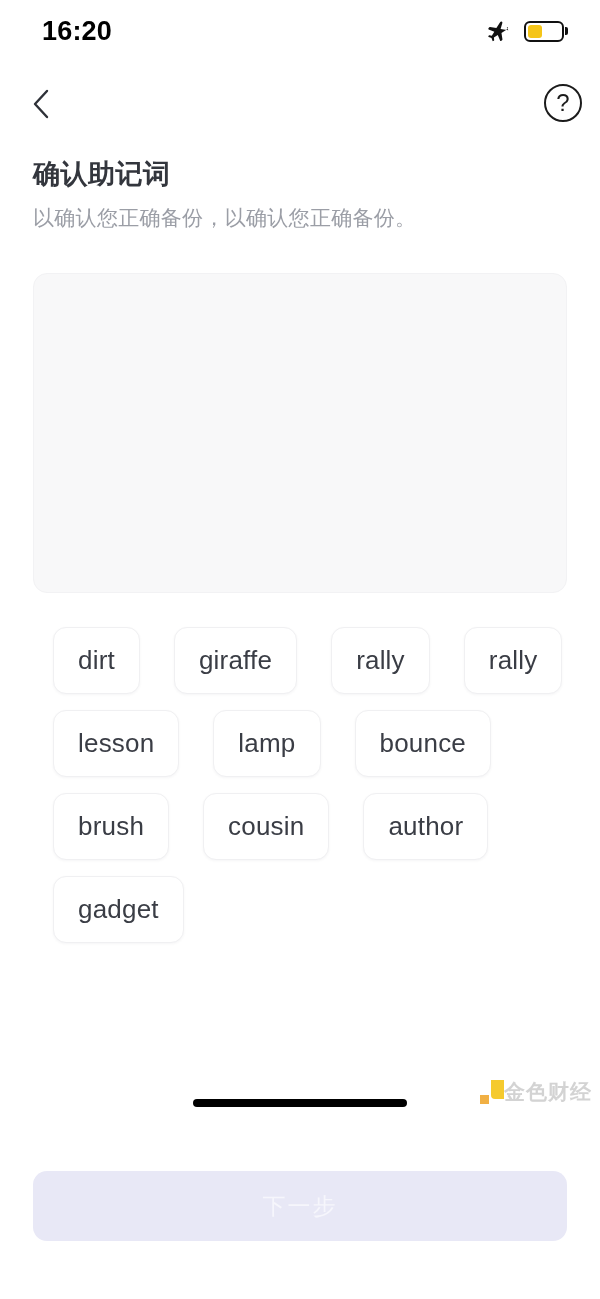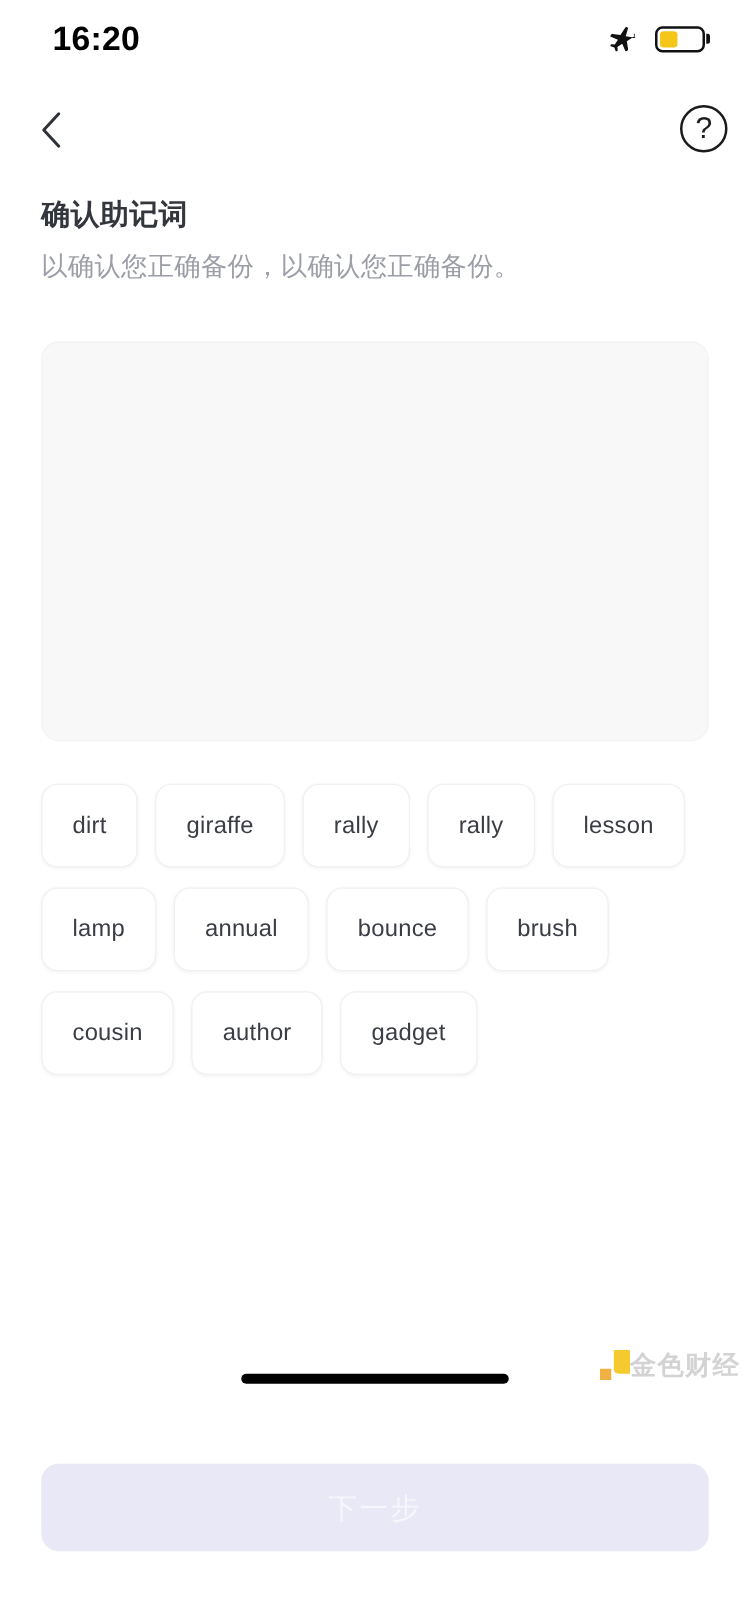--- a/index.html
+++ b/index.html
@@ -45,21 +45,21 @@
     display:flex; align-items:center; justify-content:center;
   }
   .help-btn span {
     font-size:24px; line-height:1; color:#1b1b1b; font-weight:normal;
     margin-top:-1px;
   }
 
   
   .heading { position:absolute; top:158px; left:33px; width:534px; }
   .title {
-    font-size:23px; font-weight:bold; color:#33363d; line-height:1.2;
+    font-size:27px; font-weight:bold; color:#33363d; line-height:1.2;
     letter-spacing:0.5px;
   }
   .subtitle {
     margin-top:14px; font-size:21px; color:#9b9ea6; line-height:1.3;
     letter-spacing:0.3px;
   }
 
   
   .answer-panel {
     position:absolute; left:33px; top:273px; width:534px; height:320px;
@@ -70,22 +70,22 @@
   
   .word-bank {
     position:absolute; left:33px; top:627px; width:534px;
     display:flex; flex-wrap:wrap; gap:16px 14px; align-content:flex-start;
   }
   .chip {
     height:67px; padding:0 24px;
     display:flex; align-items:center; justify-content:center;
     background:#ffffff; border:1px solid #f0f0f2; border-radius:13px;
     box-shadow:0 1px 3px rgba(30,30,40,0.045);
-    font-size:19px; color:#3a3d45; letter-spacing:0.2px;
-    white-space:nowrap; cursor:pointer;
+    font-size:26px; color:#3a3d45; letter-spacing:0.2px;
+    white-space:nowrap; cursor:pointer;margin-left:20px;
   }
 
   
   .next-btn {
     position:absolute; left:33px; top:1171px; width:534px; height:70px;
     background:#e8e8f6; border:none; border-radius:14px;
     display:flex; align-items:center; justify-content:center;
     font-family:"Liberation Sans", sans-serif;
     font-size:23px; color:#f6f6fc; letter-spacing:2px; cursor:default;
   }
@@ -157,21 +157,20 @@
     <div class="answer-slots"></div>
   </div>
 
   <div class="word-bank">
       <div class="chip">dirt</div>
       <div class="chip">giraffe</div>
       <div class="chip">rally</div>
       <div class="chip">rally</div>
       <div class="chip">lesson</div>
       <div class="chip">lamp</div>
-      <div class="chip">annual</div>
       <div class="chip">bounce</div>
       <div class="chip">brush</div>
       <div class="chip">cousin</div>
       <div class="chip">author</div>
       <div class="chip">gadget</div>
     </div>
 
   <button class="next-btn" disabled="" style="background: rgb(232, 232, 246); color: rgb(246, 246, 252);">下一步</button>
 
   <div class="watermark">

